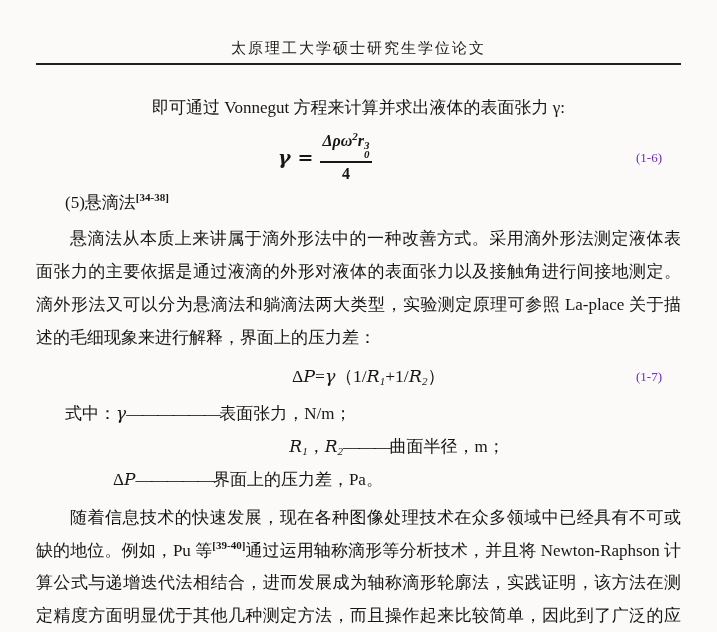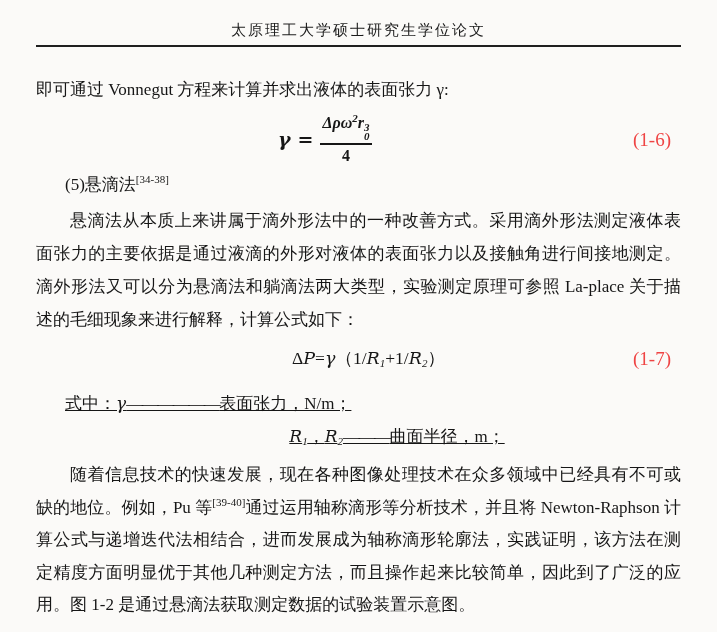--- a/index.html
+++ b/index.html
@@ -4,55 +4,55 @@
 <style>
   html,body{margin:0;padding:0;}
   body{
     width:717px;height:632px;overflow:hidden;
     background:#fbfaf8;color:#161616;
     font-family:"Liberation Serif","DejaVu Serif",serif;
   }
   .page{width:717px;height:632px;position:relative;}
   
   .header-title{
-    padding-top:20px;text-align:center;
+    padding-top:38px;text-align:center;
     font-size:15px;line-height:20px;letter-spacing:2px;color:#1b1b1b;
   }
   .header-rule{
     height:2px;background:#1f1f1f;margin:5px 36px 0 36px;
   }
   
   .content{padding:0 36px;font-size:17px;line-height:33px;}
-  .intro{margin:26px 0 0 0;}
+  .intro{margin:26px 0 0 0;text-align:center;}
   
   .formula-row{display:flex;align-items:center;}
   .f16-row{margin-top:6px;height:54px;padding-left:242px;}
   .math{font-family:"DejaVu Serif","Liberation Serif",serif;font-style:italic;}
   .f16-body{display:inline-flex;align-items:center;font-weight:bold;font-size:19px;}
   .f16-eq{margin:0 7px;font-style:normal;}
   .frac{display:inline-flex;flex-direction:column;align-items:center;font-size:16px;line-height:17px;font-family:Liberation Serif, serif;}
   .frac .num{border-bottom:2px solid #161616;padding:0 2px 2px 2px;white-space:nowrap;}
   .frac .den{padding-top:2px;}
   sup.msup{font-size:11px;line-height:0;vertical-align:6px;}
   .supsub{display:inline-flex;flex-direction:column;align-items:flex-start;font-size:11px;line-height:9px;vertical-align:-3px;}
-  .eq-tag{margin-left:auto;margin-right:10px;font-size:19px;font-style:normal;color:#ef4444;}
+  .eq-tag{margin-left:auto;margin-right:19px;font-size:13px;font-style:normal;color:#6d28d9;}
   
   .sec-head{margin-top:2px;padding-left:29px;}
-  sup.cite{font-size:11px;line-height:0;vertical-align:7px;font-weight:normal;letter-spacing:0;}
+  sup.cite{font-size:11px;line-height:0;vertical-align:7px;font-weight:bold;letter-spacing:0;}
   
   .para{margin:0;text-align:justify;text-indent:2em;}
   .p1{margin-top:3px;}
   .p2{margin-top:6px;line-height:32.5px;}
   
   .f17-row{margin-top:5px;height:34px;padding-left:256px;font-size:17.5px;justify-content:center;}
   .f17-body{white-space:nowrap;}
   sub.msub{font-size:11px;line-height:0;vertical-align:-3px;font-style:italic;}
   .upright{font-style:normal;}
   
-  .defs{margin-top:12px;text-decoration:underline;}
+  .defs{margin-top:4px;}
   .def-line{line-height:32px;white-space:nowrap;}
   .dl1{padding-left:29px;}
   .dl2{padding-left:77px;text-align:center;}
   .dl3{padding-left:77px;}
   .leader{letter-spacing:-1.5px;font-style:normal;}
 </style>
 </head>
 <body>
 
 <div class="page">
@@ -76,28 +76,29 @@
                 <span>0</span>
               </span></span>
           <span class="den upright">4</span>
         </span>
       </span>
       <span class="eq-tag">(1-6)</span>
     </div>
 
     <div class="sec-head"><span>(5)悬滴法</span><sup class="cite">[34-38]</sup></div>
 
-    <p class="para p1">悬滴法从本质上来讲属于滴外形法中的一种改善方式。采用滴外形法测定液体表面张力的主要依据是通过液滴的外形对液体的表面张力以及接触角进行间接地测定。滴外形法又可以分为悬滴法和躺滴法两大类型，实验测定原理可参照 La-place 关于描述的毛细现象来进行解释，计算公式如下：</p>
+    <p class="para p1">悬滴法从本质上来讲属于滴外形法中的一种改善方式。采用滴外形法测定液体表面张力的主要依据是通过液滴的外形对液体的表面张力以及接触角进行间接地测定。滴外形法又可以分为悬滴法和躺滴法两大类型，实验测定原理可参照 La-place 关于描述的毛细现象来进行解释，界面上的压力差：</p>
 
     <div class="formula-row f17-row">
       <span class="f17-body"><span class="upright">Δ</span><span class="math">P</span><span class="upright">=</span><span class="math">γ</span><span class="upright">（1/</span><span class="math">R</span><sub class="msub">1</sub><span class="upright">+1/</span><span class="math">R</span><sub class="msub">2</sub><span class="upright">）</span></span>
       <span class="eq-tag">(1-7)</span>
     </div>
 
     <div class="defs">
       <div class="def-line dl1"><span>式中：</span><span class="math">γ</span><span class="leader">——————</span><span>表面张力，N/m；</span></div>
       <div class="def-line dl2"><span class="math">R</span><sub class="msub">1</sub><span>，</span><span class="math">R</span><sub class="msub">2</sub><span class="leader">———</span><span>曲面半径，m；</span></div>
+      <div class="def-line dl3"><span class="upright">Δ</span><span class="math">P</span><span class="leader">—————</span><span>界面上的压力差，Pa。</span></div>
     </div>
 
     <p class="para p2"><span>随着信息技术的快速发展，现在各种图像处理技术在众多领域中已经具有不可或缺的地位。例如，Pu 等</span><sup class="cite">[39-40]</sup><span>通过运用轴称滴形等分析技术，并且将 Newton-Raphson 计算公式与递增迭代法相结合，进而发展成为轴称滴形轮廓法，实践证明，该方法在测定精度方面明显优于其他几种测定方法，而且操作起来比较简单，因此到了广泛的应用。图 1-2 是通过悬滴法获取测定数据的试验装置示意图。</span></p>
 
   </div>
 </div>
 
 </body></html>

